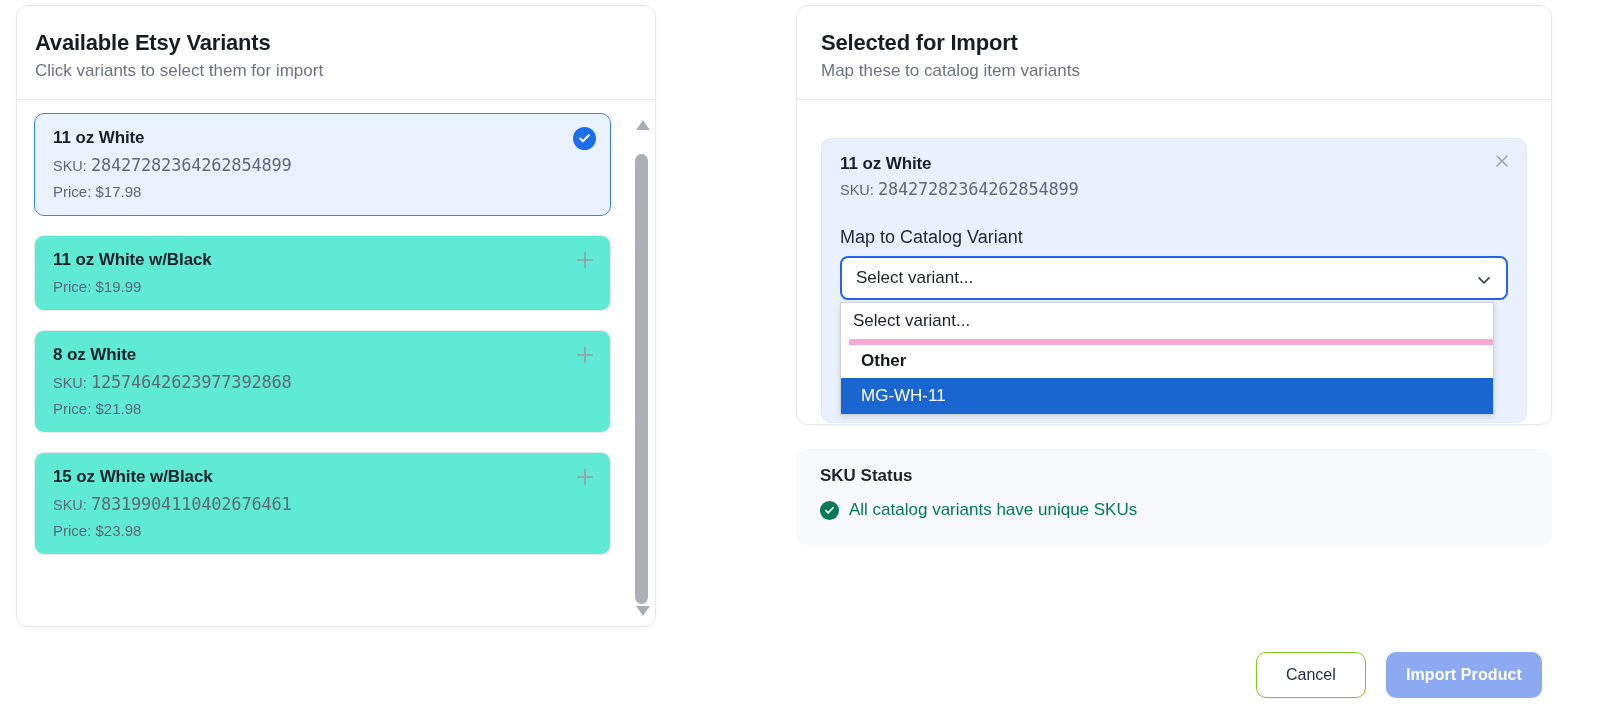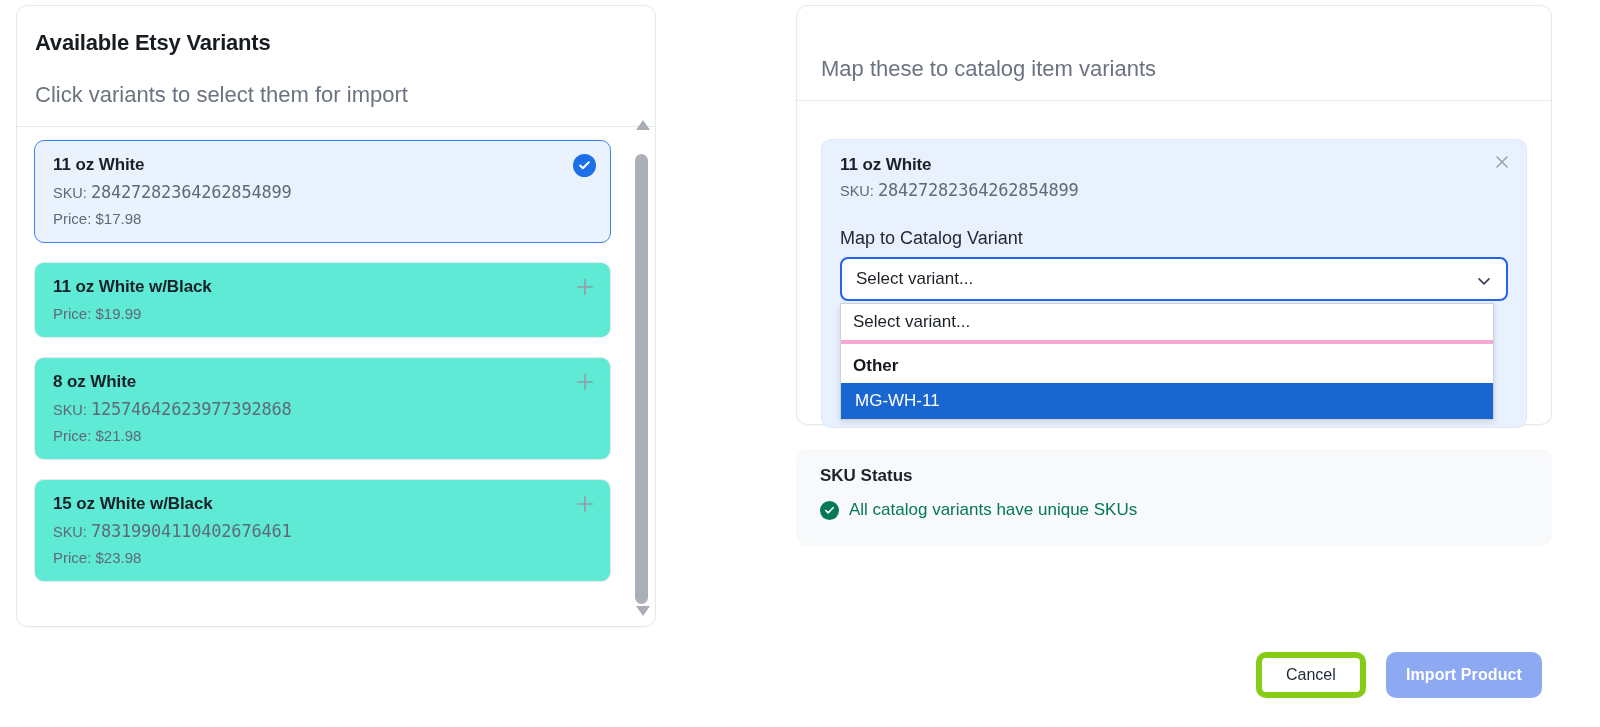--- a/index.html
+++ b/index.html
@@ -7,21 +7,21 @@
     font-family:"Liberation Sans", sans-serif; -webkit-font-smoothing:antialiased; }
 
   .panel { position:absolute; background:#fff; border:1px solid var(--border,#e6e8ec);
     border-radius:12px; box-shadow:0 1px 2px rgba(16,24,40,.04); }
   .panel-left  { left:16px;  top:5px; width:640px; height:622px; }
   .panel-right { left:796px; top:5px; width:756px; height:420px; }
 
   .panel-header { padding:24px 18px 18px 18px; }
   .panel-right .panel-header { padding-left:24px; }
   .panel-title { font-size:22px; font-weight:700; color:var(--dark,#181c23); letter-spacing:-.2px; }
-  .panel-sub { margin-top:26px; font-size:22px; color:var(--gray,#6b7280); }
+  .panel-sub { margin-top:5px; font-size:17px; color:var(--gray,#6b7280); }
   .panel-divider { border-bottom:1px solid var(--border,#e6e8ec); }
 
   
   .variant-list { padding:13px 44px 0 17px; }
   .variant-card { position:relative; border:1px solid var(--border,#e6e8ec); background:#5eead4;
     border-radius:10px; padding:14px 18px 15px 18px; margin-bottom:19px; cursor:pointer; }
   .variant-card.selected { background:var(--selected-bg,#eaf2fe);
     border:1.5px solid var(--selected-border,#3b82f6); }
   .variant-name { font-size:17px; font-weight:700; color:#1b2028; letter-spacing:-.1px; }
   .variant-sku { margin-top:7px; font-size:14.5px; color:#5f6978; }
@@ -52,40 +52,40 @@
 
   .select-box { position:relative; margin-top:8px; height:44px; background:#fff;
     border:2px solid var(--accent,#2563eb); border-radius:8px;
     display:flex; align-items:center; padding:0 14px; cursor:pointer; }
   .select-value { font-size:17px; color:#1c2127; }
   .select-chevron { position:absolute; right:12px; top:12px; width:20px; height:20px; }
 
   .dropdown-list { margin:2px 14px 0 0; background:#fff; border:1px solid #cdd1d7;
     box-shadow:0 2px 6px rgba(0,0,0,.12); }
   .dd-option { font-size:17px; color:#1c2127; padding:8px 12px; cursor:pointer; }
-  .dd-group { font-size:17px; font-weight:700; color:#15181d; padding:12px 12px 7px 12px;
-    border-top:4px solid #f9a8d4; }
+  .dd-group { font-size:17px; font-weight:700; color:#15181d; padding:6px 12px 7px 12px;
+    border-top:6px solid #f9a8d4;margin-left:8px; }
   .dd-option.highlighted { background:var(--dropdown-highlight,#1a66d1); color:#fff;
-    padding-left:14px; }
+    padding-left:20px; }
 
   
   .status-panel { position:absolute; left:796px; top:449px; width:756px; height:97px;
     background:#f8f9fb; border-radius:12px; padding:17px 24px; }
   .status-title { font-size:17px; font-weight:600; color:#1d232c; }
   .status-row { margin-top:14px; display:flex; align-items:center; gap:10px; }
   .status-check { width:19px; height:19px; border-radius:50%; background:var(--green,#047857);
     display:flex; align-items:center; justify-content:center; flex:0 0 auto; }
   .status-check svg { width:11px; height:11px; }
   .status-text { font-size:17px; color:var(--green,#047857); }
 
   
   .footer { position:absolute; top:652px; right:58px; display:flex; gap:20px; }
   .btn { height:46px; border-radius:10px; font-size:16px; display:flex; align-items:center;
     justify-content:center; cursor:pointer; font-family:inherit; }
-  .btn-cancel { width:110px; background:#fff; border:6px solid #84cc16; color:#1f2937;
+  .btn-cancel { width:110px; background:#fff; border:1px solid #84cc16; color:#1f2937;
     box-shadow:0 1px 2px rgba(16,24,40,.05); }
   .btn-import { padding:0 20px; background:var(--import-disabled,#8da9f1); border:none;
     color:#fff; font-weight:700; letter-spacing:.1px; }
 </style>
 </head>
 <body>
 
 <div class="panel panel-left">
   <div class="panel-header">
     <div class="panel-title">Available Etsy Variants</div>
@@ -156,20 +156,21 @@
 
   <div class="scrollbar">
     <div class="sb-arrow-up"></div>
     <div class="sb-thumb"></div>
     <div class="sb-arrow-down"></div>
   </div>
 </div>
 
 <div class="panel panel-right">
   <div class="panel-header">
+    <div class="panel-title">Selected for Import</div>
     <div class="panel-sub">Map these to catalog item variants</div>
   </div>
   <div class="panel-divider"></div>
 
   <div class="selected-card">
     <svg class="close-icon" viewBox="0 0 24 24">
         <path d="M6 6l12 12M18 6L6 18" stroke="#98a1ad" stroke-width="1.8" stroke-linecap="round"></path>
       </svg>
 
     <div class="variant-name">11 oz White</div>

